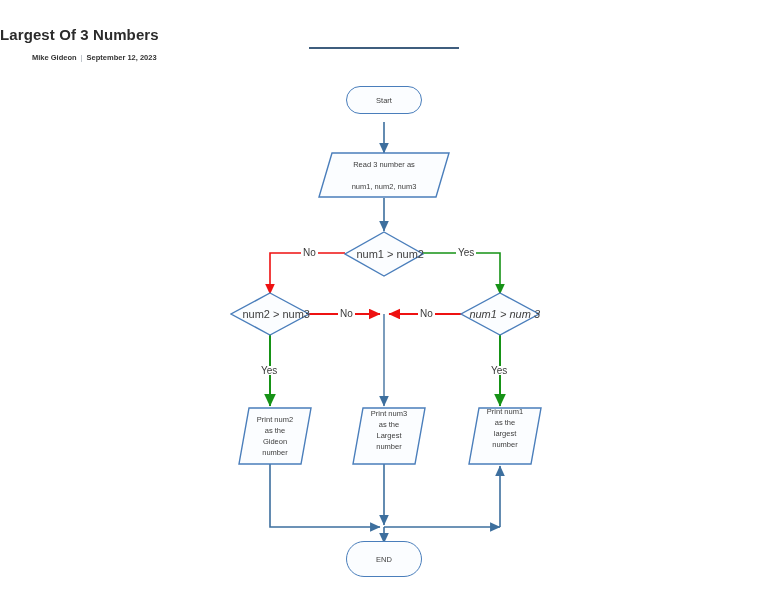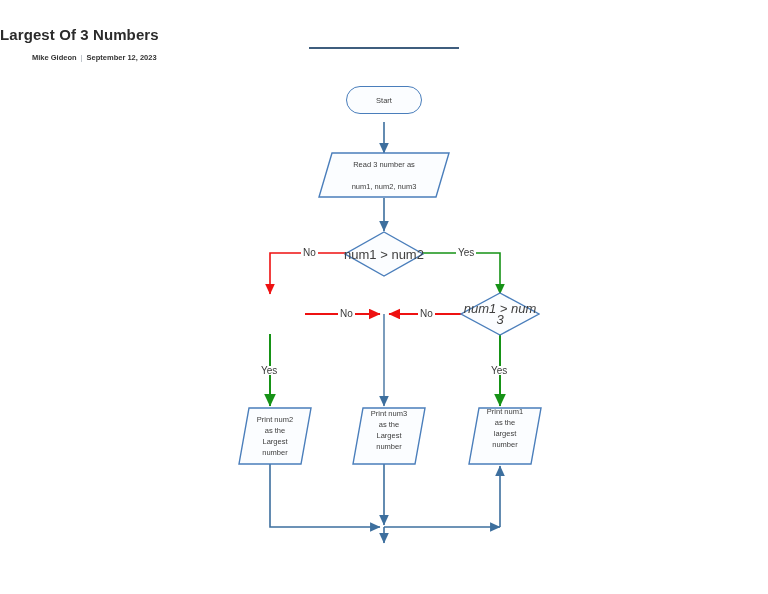--- a/index.html
+++ b/index.html
@@ -84,22 +84,22 @@
   }
   .diamond {
     border: none;
     background: none;
   }
   .diamond .shape { position: absolute; inset: 0; }
   .diamond .lbl {
     position: relative;
     z-index: 2;
     width: 100%;
-    text-align: center;
-    font-size: 13px;
+    text-align: right;
+    font-size: 11px;
   }
   .edge-label {
     position: absolute;
     font-size: 10px;
     color: #3a3a3a;
     background: #ffffff;
     padding: 0 2px;
     line-height: 9px;
     white-space: nowrap;
   }
@@ -177,35 +177,41 @@
 num1, num2, num3</span>
   </div>
 
   <div class="node diamond" style="left:344px; top:231px; width:80px; height:46px;">
     <svg class="shape" viewBox="0 0 80 46" preserveAspectRatio="none">
       <polygon points="40,1 79,23 40,45 1,23" fill="#fbfdff" stroke="#4a7ebb" stroke-width="1.4"></polygon>
     </svg>
     <span class="lbl">num1 &gt; num2</span>
   </div>
 
+  <div class="node diamond" style="left:230px; top:292px; width:80px; height:44px;">
+    <svg class="shape" viewBox="0 0 80 44" preserveAspectRatio="none">
+      <polygon points="40,1 79,22 40,43 1,22" fill="#fbfdff" stroke="#4a7ebb" stroke-width="1.4"></polygon>
+    </svg>
+    <span class="lbl">num2 &gt; num3</span>
+  </div>
 
   <div class="node diamond" style="left:460px; top:292px; width:80px; height:44px;font-style:italic;">
     <svg class="shape" viewBox="0 0 80 44" preserveAspectRatio="none">
       <polygon points="40,1 79,22 40,43 1,22" fill="#fbfdff" stroke="#4a7ebb" stroke-width="1.4"></polygon>
     </svg>
     <span class="lbl">num1 &gt; num 3</span>
   </div>
 
   <div class="node para" style="left:238px; top:407px; width:74px; height:58px;">
     <svg class="shape" viewBox="0 0 74 58" preserveAspectRatio="none">
       <polygon points="11,1 73,1 63,57 1,57" fill="#fbfdff" stroke="#4a7ebb" stroke-width="1.4"></polygon>
     </svg>
     <span class="lbl">Print num2
 as the
-Largest
+Gideon
 number</span>
   </div>
 
   <div class="node para" style="left:352px; top:407px; width:74px; height:46px;">
     <svg class="shape" viewBox="0 0 74 58" preserveAspectRatio="none">
       <polygon points="11,1 73,1 63,57 1,57" fill="#fbfdff" stroke="#4a7ebb" stroke-width="1.4"></polygon>
     </svg>
     <span class="lbl">Print num3
 as the
 Largest
@@ -215,20 +221,23 @@
   <div class="node para" style="left:468px; top:407px; width:74px; height:42px;">
     <svg class="shape" viewBox="0 0 74 58" preserveAspectRatio="none">
       <polygon points="11,1 73,1 63,57 1,57" fill="#fbfdff" stroke="#4a7ebb" stroke-width="1.4"></polygon>
     </svg>
     <span class="lbl">Print num1
 as the
 largest
 number</span>
   </div>
 
+  <div class="node terminal" style="left:346px; top:541px; width:76px; height:36px;">
+    <span class="txt">END</span>
+  </div>
 
   <span class="edge-label" style="left:301px; top:248px;">No</span>
   <span class="edge-label" style="left:456px; top:248px;">Yes</span>
   <span class="edge-label" style="left:338px; top:309px;">No</span>
   <span class="edge-label" style="left:418px; top:309px;">No</span>
   <span class="edge-label" style="left:259px; top:366px;">Yes</span>
   <span class="edge-label" style="left:489px; top:366px;">Yes</span>
 
 </div>
 

